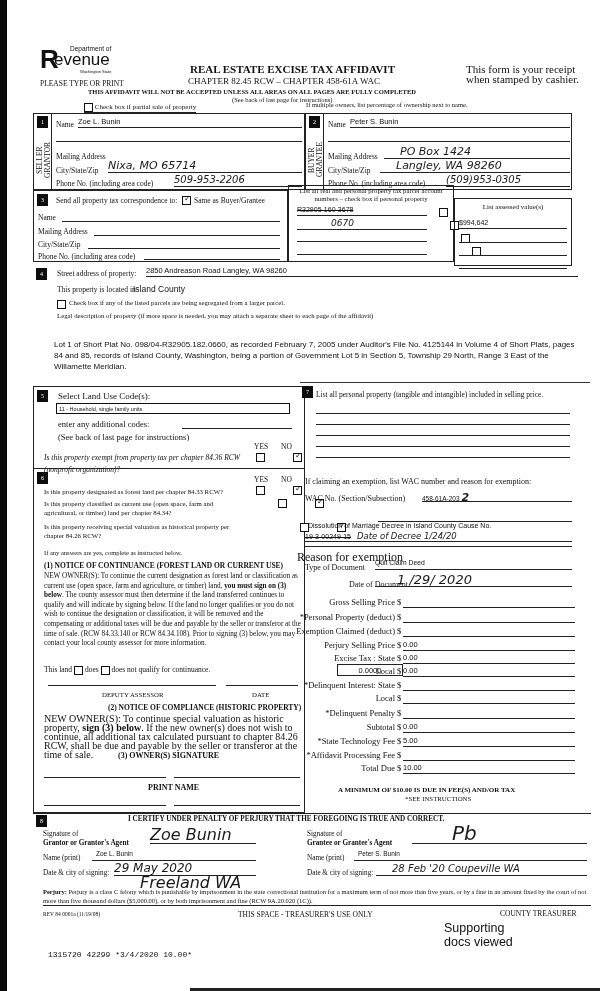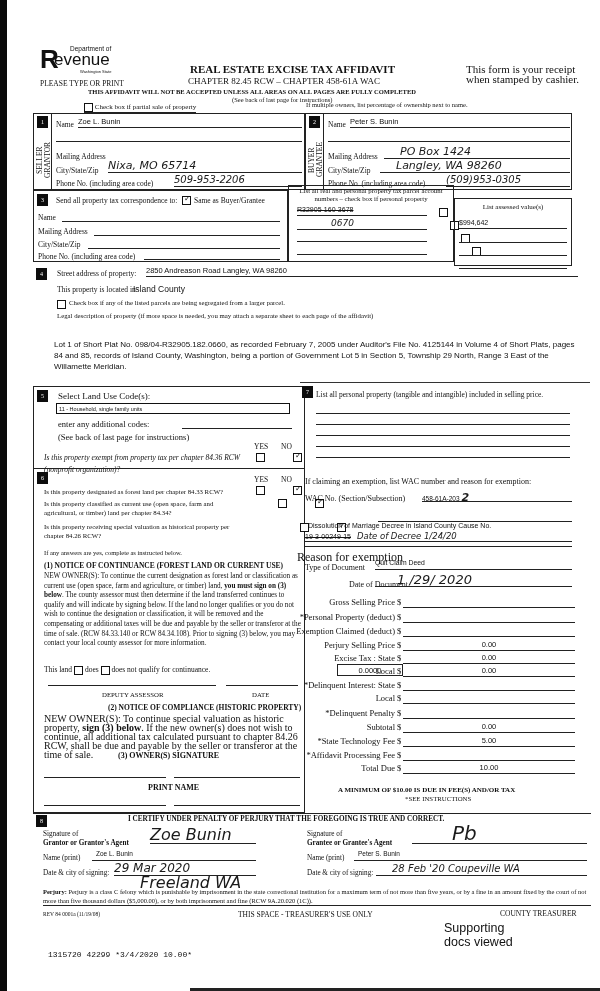--- a/index.html
+++ b/index.html
@@ -12,21 +12,21 @@
   .line { border-bottom: 1px solid #222; }
   .box { border: 1px solid #222; }
   .cb { display: inline-block; width: 9px; height: 9px; border: 1px solid #111; background: #fff; vertical-align: middle; position: relative; }
   .cb.checked::after { content: "\2713"; position: absolute; left: 1px; top: -3px; font-size: 8px; font-family: "DejaVu Sans", sans-serif; }
   .num { display: inline-block; background: #0d0d0d; color: #fff; font-size: 6px; width: 11px; height: 12px; text-align: center; line-height: 12px; }
   .vlabel { writing-mode: vertical-rl; transform: rotate(180deg); font-size: 7.5px; text-align: center; line-height: 8px; }
   .bold { font-weight: bold; }
   .fee-row { position: absolute; left: 305px; width: 280px; height: 13px; font-size: 8.5px; }
   .fee-row .lbl { position: absolute; right: 190px; top: 0; white-space: nowrap; }
   .fee-row .dollar { position: absolute; left: 92px; top: 0; }
-  .fee-row .val { position: absolute; left: 98px; right: 10px; top: 0; height: 11px; border-bottom: 1px solid #222; text-align: center; font-family: "Liberation Sans", sans-serif; font-size: 7.5px; }
+  .fee-row .val { position: absolute; left: 98px; right: 10px; top: 0; height: 11px; border-bottom: 1px solid #222; text-align: left; font-family: "Liberation Sans", sans-serif; font-size: 7.5px; }
 </style>
 </head>
 <body>
 
 
 
 <div class="abs scan-edge"></div>
 
 
 <div class="abs" style="left:40px;top:42px;width:82px;height:36px;">
@@ -288,21 +288,21 @@
 
 <div class="abs" style="left:33px;top:813px;width:558px;height:1px;border-top:1px solid #222;"></div>
 <span class="num abs" style="left:36px;top:815px;">8</span>
 <div class="abs bold" style="left:128px;top:815px;font-size:7.2px;white-space:nowrap;">I CERTIFY UNDER PENALTY OF PERJURY THAT THE FOREGOING IS TRUE AND CORRECT.</div>
 
 <div class="abs" style="left:43px;top:830px;font-size:7.2px;line-height:9px;"><span>Signature of</span><br><b>Grantor or Grantor's Agent</b></div>
 <div class="abs line hand" style="left:150px;top:826px;width:106px;height:18px;font-size:16px;line-height:18px;">Zoe Bunin</div>
 <span class="abs" style="left:43px;top:854px;font-size:7.2px;">Name (print)</span>
 <div class="abs line sans" style="left:92px;top:850px;width:164px;height:11px;font-size:6.5px;padding-left:4px;">Zoe L. Bunin</div>
 <span class="abs" style="left:43px;top:869px;font-size:7.2px;">Date &amp; city of signing:</span>
-<div class="abs line hand" style="left:114px;top:861px;width:142px;height:15px;font-size:12px;">29 Mar 2020</div>
+<div class="abs line hand" style="left:114px;top:861px;width:142px;height:15px;font-size:12px;">29 May 2020</div>
 <div class="abs hand" style="left:140px;top:873px;font-size:16px;">Freeland WA</div>
 
 <div class="abs" style="left:307px;top:830px;font-size:7.2px;line-height:9px;"><span>Signature of</span><br><b>Grantee or Grantee's Agent</b></div>
 <div class="abs line hand" style="left:412px;top:822px;width:175px;height:22px;font-size:20px;line-height:22px;padding-left:40px;">Pb</div>
 <span class="abs" style="left:307px;top:854px;font-size:7.2px;">Name (print)</span>
 <div class="abs line sans" style="left:354px;top:850px;width:233px;height:11px;font-size:6.5px;padding-left:4px;">Peter S. Bunin</div>
 <span class="abs" style="left:307px;top:869px;font-size:7.2px;">Date &amp; city of signing:</span>
 <div class="abs line hand" style="left:376px;top:863px;width:211px;height:13px;font-size:10px;padding-left:16px;white-space:nowrap;">28 Feb '20  Coupeville WA</div>
 
 <div class="abs" style="left:43px;top:887px;width:548px;font-size:6.5px;line-height:9px;border-bottom:1px solid #222;"><b>Perjury:</b> <span>Perjury is a class C felony which is punishable by imprisonment in the state correctional institution for a maximum term of not more than five years, or by a fine in an amount fixed by the court of not more than five thousand dollars ($5,000.00), or by both imprisonment and fine (RCW 9A.20.020 (1C)).</span></div>

